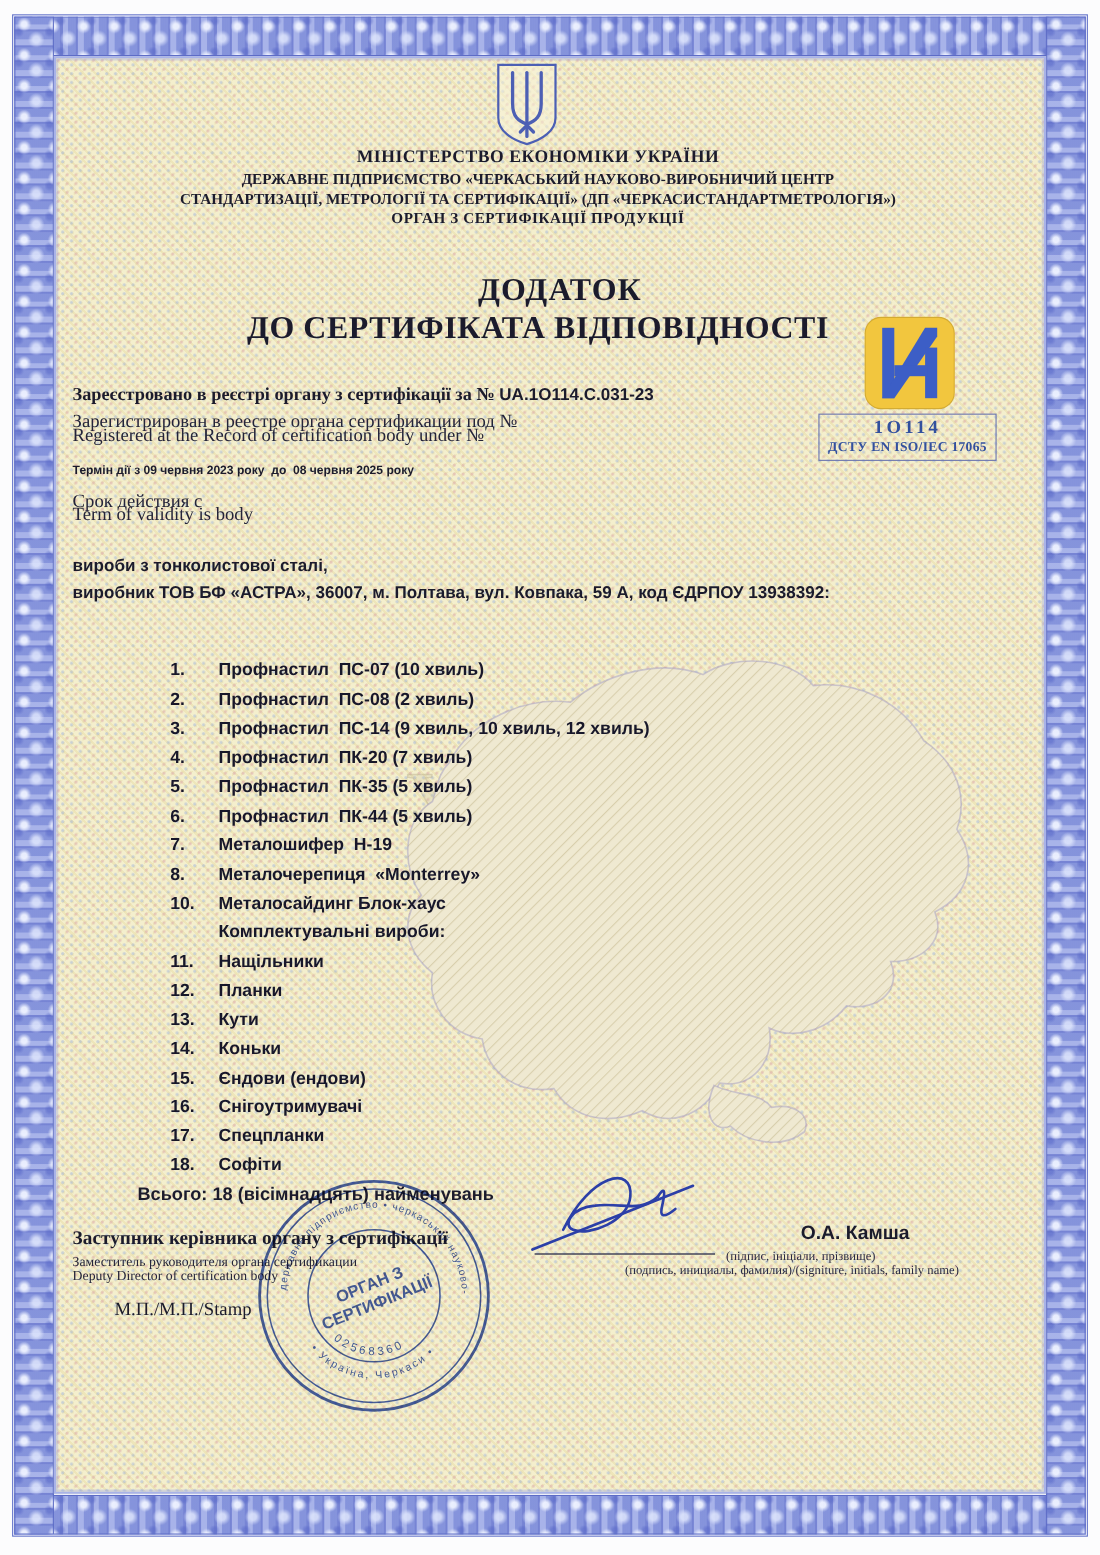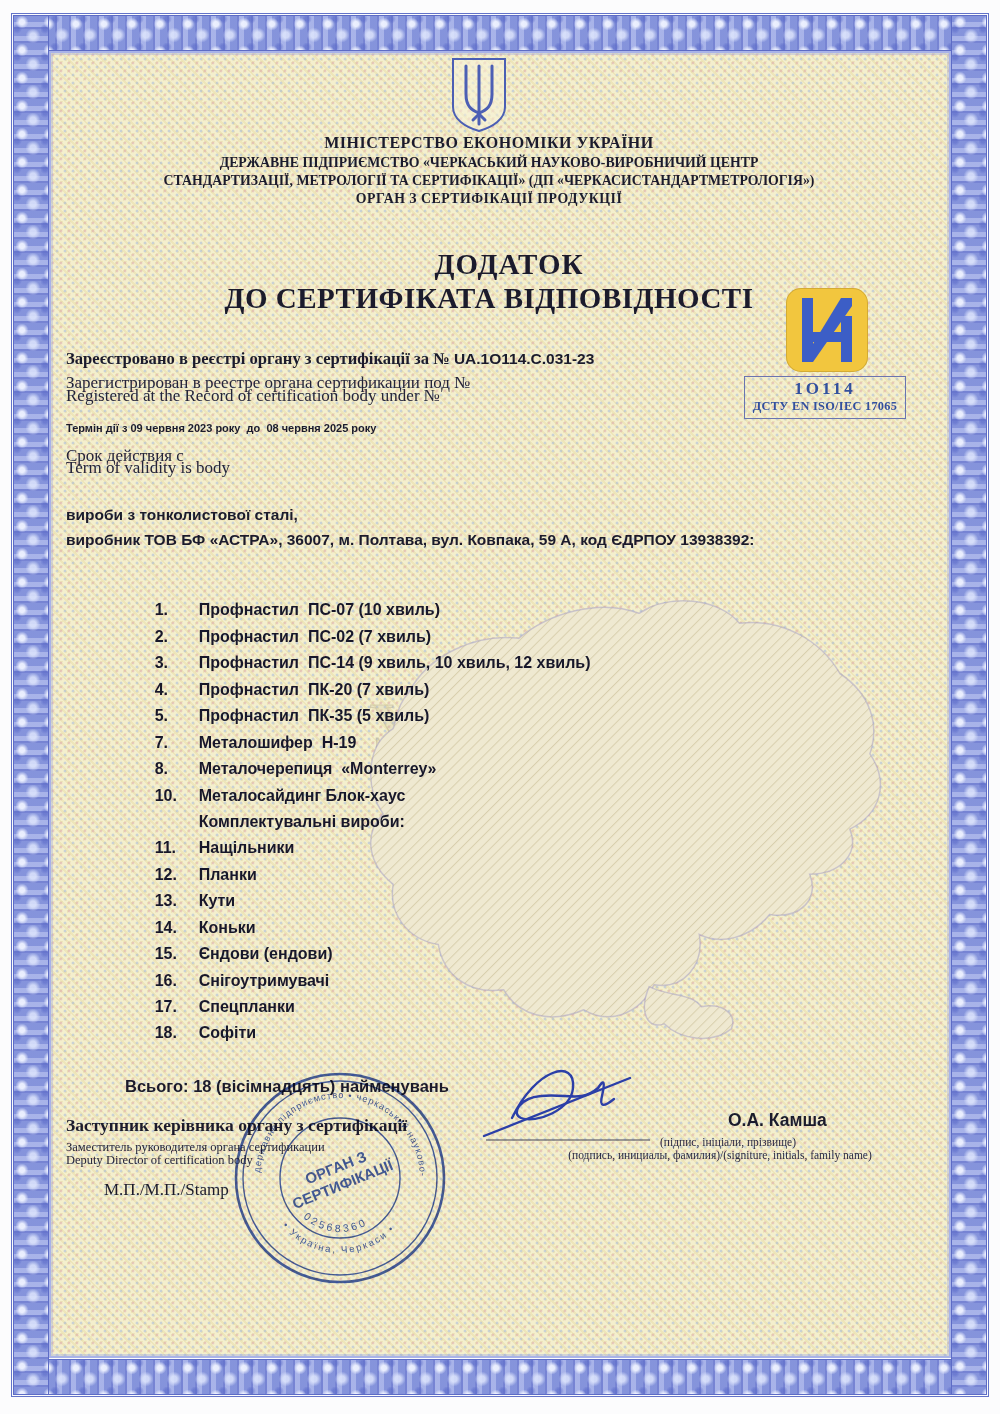--- a/index.html
+++ b/index.html
@@ -168,30 +168,33 @@
 
   <div class="abs intro1 dark">вироби з тонколистової сталі,</div>
   <div class="abs intro2 dark">виробник ТОВ БФ «АСТРА», 36007, м. Полтава, вул. Ковпака, 59 А, код ЄДРПОУ 13938392:</div>
 
   <div class="abs plist">
 
   <div class="row" style="">
       <span class="num">1.</span><span class="nm">Профнастил  ПС-07 (10 хвиль)</span>
     </div>
       <div class="row" style="">
-      <span class="num">2.</span><span class="nm">Профнастил  ПС-02 (7 хвиль)</span>
+      <span class="num">2.</span><span class="nm">Профнастил  ПС-08 (2 хвиль)</span>
     </div>
       <div class="row" style="">
       <span class="num">3.</span><span class="nm">Профнастил  ПС-14 (9 хвиль, 10 хвиль, 12 хвиль)</span>
     </div>
       <div class="row" style="">
       <span class="num">4.</span><span class="nm">Профнастил  ПК-20 (7 хвиль)</span>
     </div>
       <div class="row" style="">
       <span class="num">5.</span><span class="nm">Профнастил  ПК-35 (5 хвиль)</span>
+    </div>
+      <div class="row" style="">
+      <span class="num">6.</span><span class="nm">Профнастил  ПК-44 (5 хвиль)</span>
     </div>
       <div class="row" style="">
       <span class="num">7.</span><span class="nm">Металошифер  Н-19</span>
     </div>
       <div class="row" style="">
       <span class="num">8.</span><span class="nm">Металочерепиця  «Monterrey»</span>
     </div>
       <div class="row" style="">
       <span class="num">10.</span><span class="nm">Металосайдинг Блок-хаус</span>
     </div>

